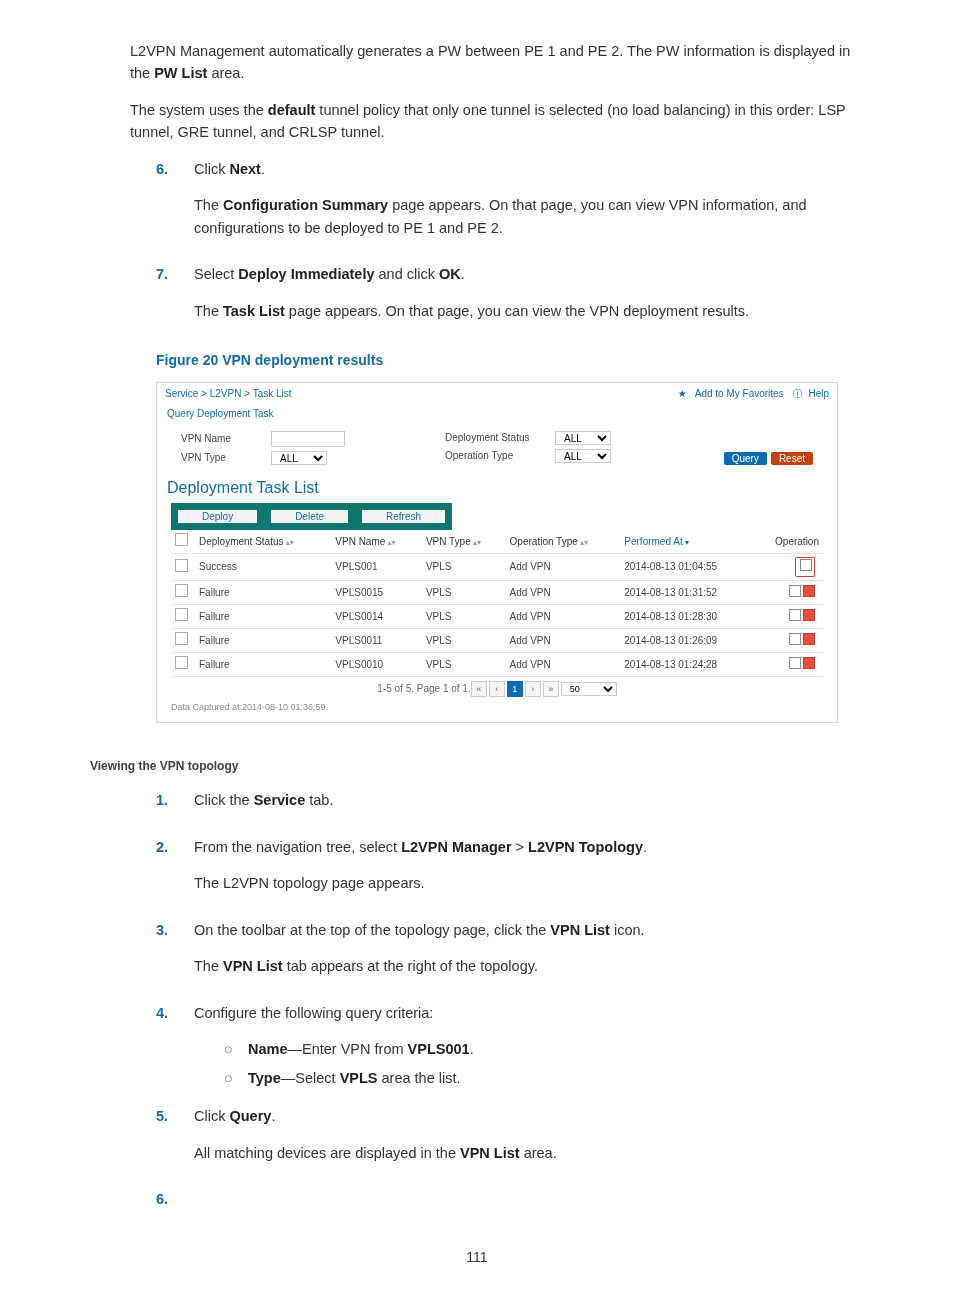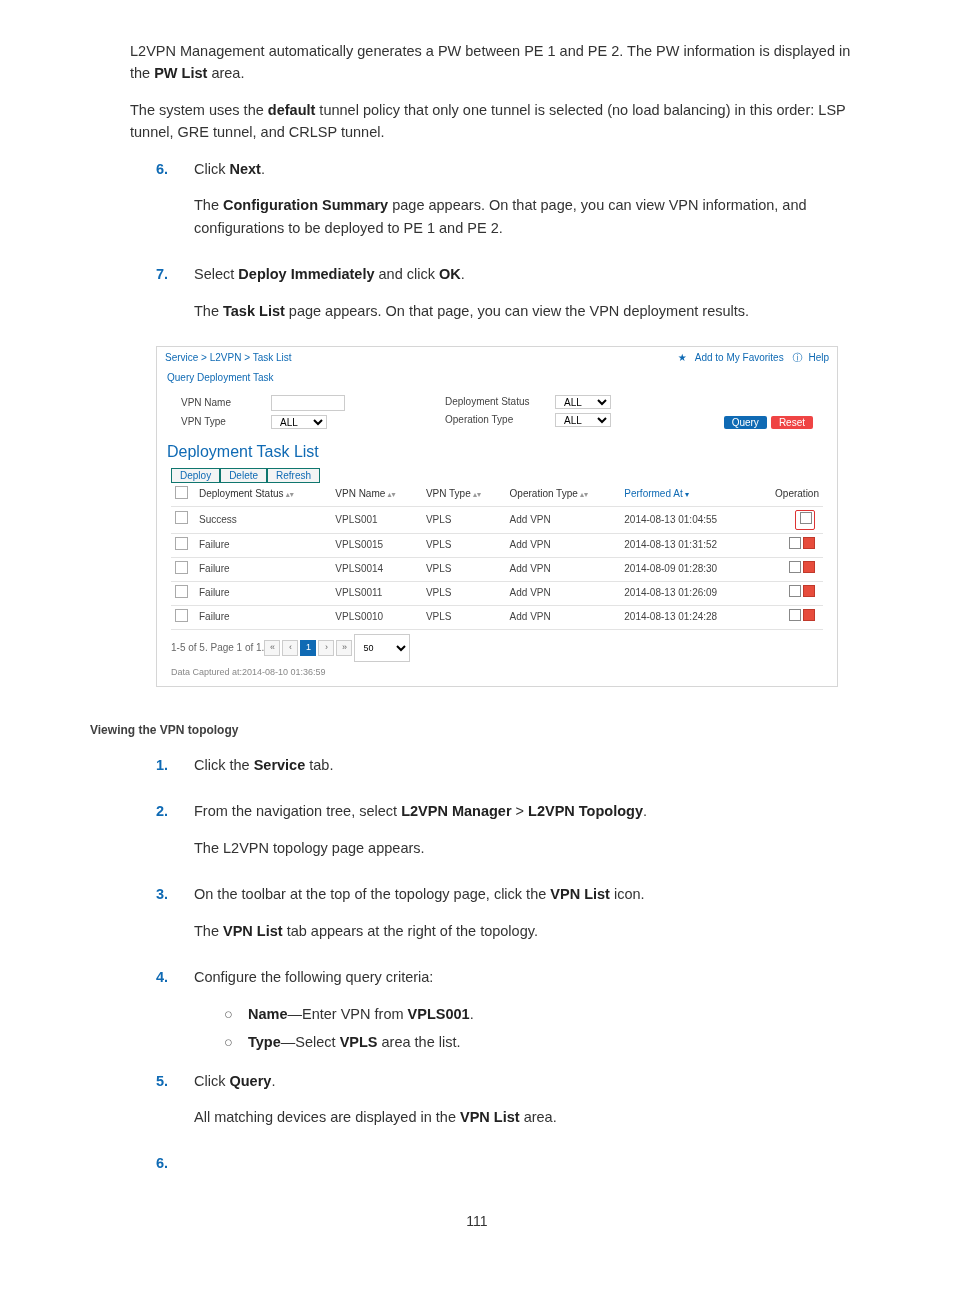--- a/index.html
+++ b/index.html
@@ -49,42 +49,42 @@
   .uiwin .qcol { display:flex; align-items:center; margin-right: 40px;}
   .uiwin .qlbl { width: 90px; font-size:10px;}
   .uiwin select, .uiwin input.txt {
     font-size:10px; border:1px solid #ccc; background:#fff; height:14px; padding:0 4px; width: 56px;
   }
   .uiwin input.txt { width: 64px; }
   .uiwin .qbtns { margin-left:auto; display:flex; gap:4px;}
   .uiwin .ubtn {
     background:#0f6ab4; color:#fff; border-radius:2px; padding:1px 8px; font-size:10px; border:none; cursor:pointer;
   }
-  .uiwin .ubtn.reset { background:#ef4444;}
+  .uiwin .ubtn.reset { background:#c2410c;}
   .uiwin .listtitle { color:#0f6ab4; padding: 8px 10px 2px 10px; font-size:16px;}
   .uiwin .tbtnbar { display:flex; gap:0; margin: 2px 0 0 14px;}
   .uiwin .tbtn {
-    background:#f4f4f4; border:1px solid #0f766e; color:#0f6ab4; font-size:10px; padding:1px 8px; cursor:pointer;
+    background:#f4f4f4; border:7px solid #0f766e; color:#0f6ab4; font-size:10px; padding:1px 24px; cursor:pointer;
   }
   .uiwin table { border-collapse: collapse; width: calc(100% - 28px); margin: 0 14px; font-size:10px;}
   .uiwin th, .uiwin td { border-bottom:1px solid #e3e3e3; padding: 3px 4px; text-align:left;}
   .uiwin th { font-weight:normal; color:#333;}
   .uiwin th .srt::after { content:" \25B4\25BE"; color:#999; font-size:8px;}
   .uiwin th.sorted { color:#0f6ab4;}
   .uiwin th.sorted::after { content:" \25BE"; color:#0f6ab4; font-size:8px;}
   .uiwin td.op { text-align:right; padding-right:8px;}
   .opicon { display:inline-block; width:10px; height:10px; border:1px solid #888; margin-left:2px;}
   .opicon.red { background:#e74c3c; border-color:#c0392b;}
   .opbox { border:1.5px solid #d33; padding:1px 2px; display:inline-block; border-radius:2px;}
   .uiwin .chk { width:11px; height:11px; border:1px solid #aaa; display:inline-block;}
-  .uiwin .pager { display:flex; justify-content:flex-start; align-items:center; padding: 4px 14px 2px 14px; color:#666;}
+  .uiwin .pager { display:flex; justify-content:center; align-items:center; padding: 4px 14px 2px 14px; color:#666;}
   .uiwin .pgr { display:flex; gap:2px; align-items:center;}
   .uiwin .pbtn { border:1px solid #ccc; background:#f6f6f6; width:14px; height:14px; font-size:9px; display:flex; align-items:center; justify-content:center; cursor:pointer;}
   .uiwin .pbtn.cur { background:#0f6ab4; color:#fff; border-color:#0f6ab4;}
-  .uiwin .psel { border:1px solid #ccc; font-size:9px; height:28px;}
+  .uiwin .psel { border:1px solid #ccc; font-size:9px; height:14px;}
   .uiwin .capinfo { padding: 2px 14px; color:#888; font-size:9px;}
 </style>
 </head>
 <body>
 
 <div class="content">
 
   <p class="para indent-block">
     <span>L2VPN Management automatically generates a PW between PE 1 and PE 2. The PW information is displayed in the </span><b>PW List</b><span> area.</span>
   </p>
@@ -110,20 +110,21 @@
         <p class="para">
           <span>Select </span><b>Deploy Immediately</b><span> and click </span><b>OK</b><span>.</span>
         </p>
         <p class="para">
           <span>The </span><b>Task List</b><span> page appears. On that page, you can view the VPN deployment results.</span>
         </p>
       </div>
     </li>
   </ol>
 
+  <div class="figcap">Figure 20 VPN deployment results</div>
 
   <div class="uiwin">
     <div class="bc">
       <span class="left">Service &gt; L2VPN &gt; Task List</span>
       <span class="right">
         <span class="star">★</span><span>Add to My Favorites</span>
         <span>ⓘ<span>Help</span></span>
       </span>
     </div>
     <div class="sectitle">Query Deployment Task</div>
@@ -190,21 +191,21 @@
             <td>Add VPN</td>
             <td>2014-08-13 01:31:52</td>
             <td class="op"><span class="opicon"></span><span class="opicon red"></span></td>
           </tr>
           <tr>
             <td><span class="chk"></span></td>
             <td>Failure</td>
             <td>VPLS0014</td>
             <td>VPLS</td>
             <td>Add VPN</td>
-            <td>2014-08-09 01:28:30</td>
+            <td>2014-08-13 01:28:30</td>
             <td class="op"><span class="opicon"></span><span class="opicon red"></span></td>
           </tr>
           <tr>
             <td><span class="chk"></span></td>
             <td>Failure</td>
             <td>VPLS0011</td>
             <td>VPLS</td>
             <td>Add VPN</td>
             <td>2014-08-13 01:26:09</td>
             <td class="op"><span class="opicon"></span><span class="opicon red"></span></td>

